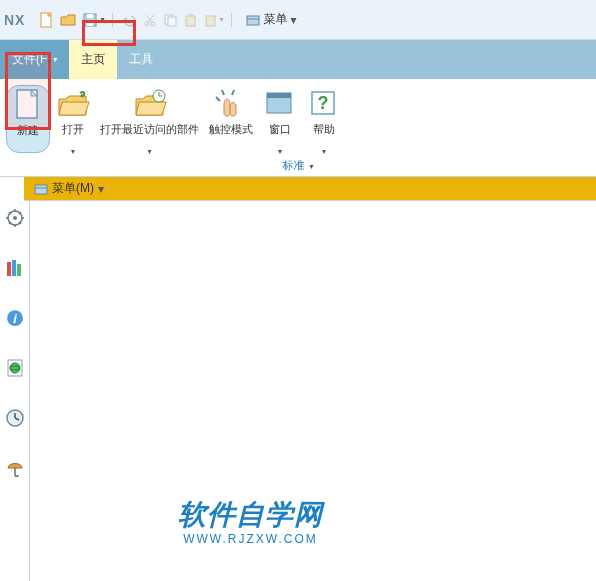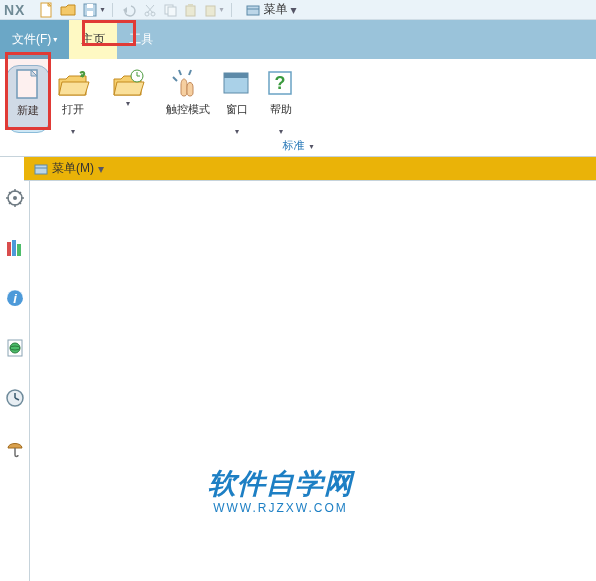--- a/index.html
+++ b/index.html
@@ -1,19 +1,19 @@
 <!DOCTYPE html>
 <html><head>
 <meta charset="utf-8">
 <style>
   * { box-sizing: border-box; margin: 0; padding: 0; font-family: "Microsoft YaHei", Arial, sans-serif; }
   body { background: #fff; width: 596px; height: 581px; overflow: hidden; font-size: 12px; color: #333; }
 
   
-  .titlebar { height: 20px; background: #eaf3f9; display: flex; align-items: center; padding: 0 4px; border-bottom: 1px solid #d0dde6; }
+  .titlebar { height: 40px; background: #eaf3f9; display: flex; align-items: center; padding: 0 4px; border-bottom: 1px solid #d0dde6; }
   .titlebar .logo { font-weight: bold; color: #6f8a95; font-size: 14px; margin-right: 10px; letter-spacing: 1px; }
   .titlebar .qat-item { margin: 0 3px; display: inline-flex; align-items: center; }
   .titlebar .sep { width: 1px; height: 14px; background: #c6d3db; margin: 0 5px; }
   .titlebar .qat-menu { display: inline-flex; align-items: center; margin-left: 9px; color: #333; }
   .titlebar .qat-menu span { margin-left: 3px; font-size: 12px; }
   .caret { font-size: 8px; color: #556; margin-left: 2px; }
 
   
   .tabstrip { height: 39px; background: #9ac3da; display: flex; align-items: stretch; }
   .tab { padding: 0 12px; display: flex; align-items: center; font-size: 12px; color: #fff; cursor: pointer; position: relative; }
@@ -41,21 +41,21 @@
   .menubar .btn { display: inline-flex; align-items: center; padding: 2px 6px; cursor: pointer; }
   .menubar .btn span { margin-left: 4px; font-size: 12px; }
 
   
   .main { display: flex; height: calc(581px - 22px - 22px - 98px - 24px); }
   .sidebar { width: 30px; background: #fff; border-right: 1px solid #c6d3db; display: flex; flex-direction: column; align-items: center; padding-top: 6px; gap: 28px; }
   .sidebar .sbtn { width: 22px; height: 22px; cursor: pointer; display:flex; align-items:center; justify-content:center; }
   .content { flex: 1; position: relative; background: #fff; }
 
   
-  .watermark { position: absolute; left: 148px; top: 284px; text-align: center; margin-left: 30px; }
+  .watermark { position: absolute; left: 148px; top: 295px; text-align: center; }
   .watermark .line1 { font-size: 28px; font-weight: bold; color: #1d7fc4; letter-spacing: 1px; font-style: italic; }
   .watermark .line2 { font-size: 12px; color: #1d7fc4; letter-spacing: 2px; margin-top: -2px; }
 
   svg { display: block; }
 </style>
 </head>
 <body>
 
 <div class="hl-tab"></div>
 <div class="hl-new"></div>
@@ -171,20 +171,21 @@
     <div class="rbtn" style="min-width:64px">
       <div class="icon">
         <svg width="34" height="34">
             <path d="M3 12 L10 12 L13 9 L30 9 L30 28 L3 28 Z" fill="#f6cf6e" stroke="#c38a1e"></path>
             <path d="M6 15 L33 15 L29 28 L3 28 Z" fill="#fae09a" stroke="#c38a1e"></path>
             <circle cx="26" cy="9" r="6" fill="#fff" stroke="#4b9a3e"></circle>
             <line x1="26" y1="9" x2="26" y2="5" stroke="#4b9a3e"></line>
             <line x1="26" y1="9" x2="29" y2="9" stroke="#4b9a3e"></line>
           </svg>
       </div>
+      <div class="lbl">打开最近访问的部件</div>
       <div class="dd">▾</div>
     </div>
 
 
 
     <div class="rbtn">
       <div class="icon">
         <svg width="34" height="34">
             <path d="M10 18 C10 10 16 10 16 18 L16 26 C16 30 10 30 10 26 Z" fill="#f6cfa0" stroke="#c38a5a"></path>
             <path d="M16 20 C16 14 22 14 22 20 L22 26 C22 30 16 30 16 26 Z" fill="#f6cfa0" stroke="#c38a5a"></path>

